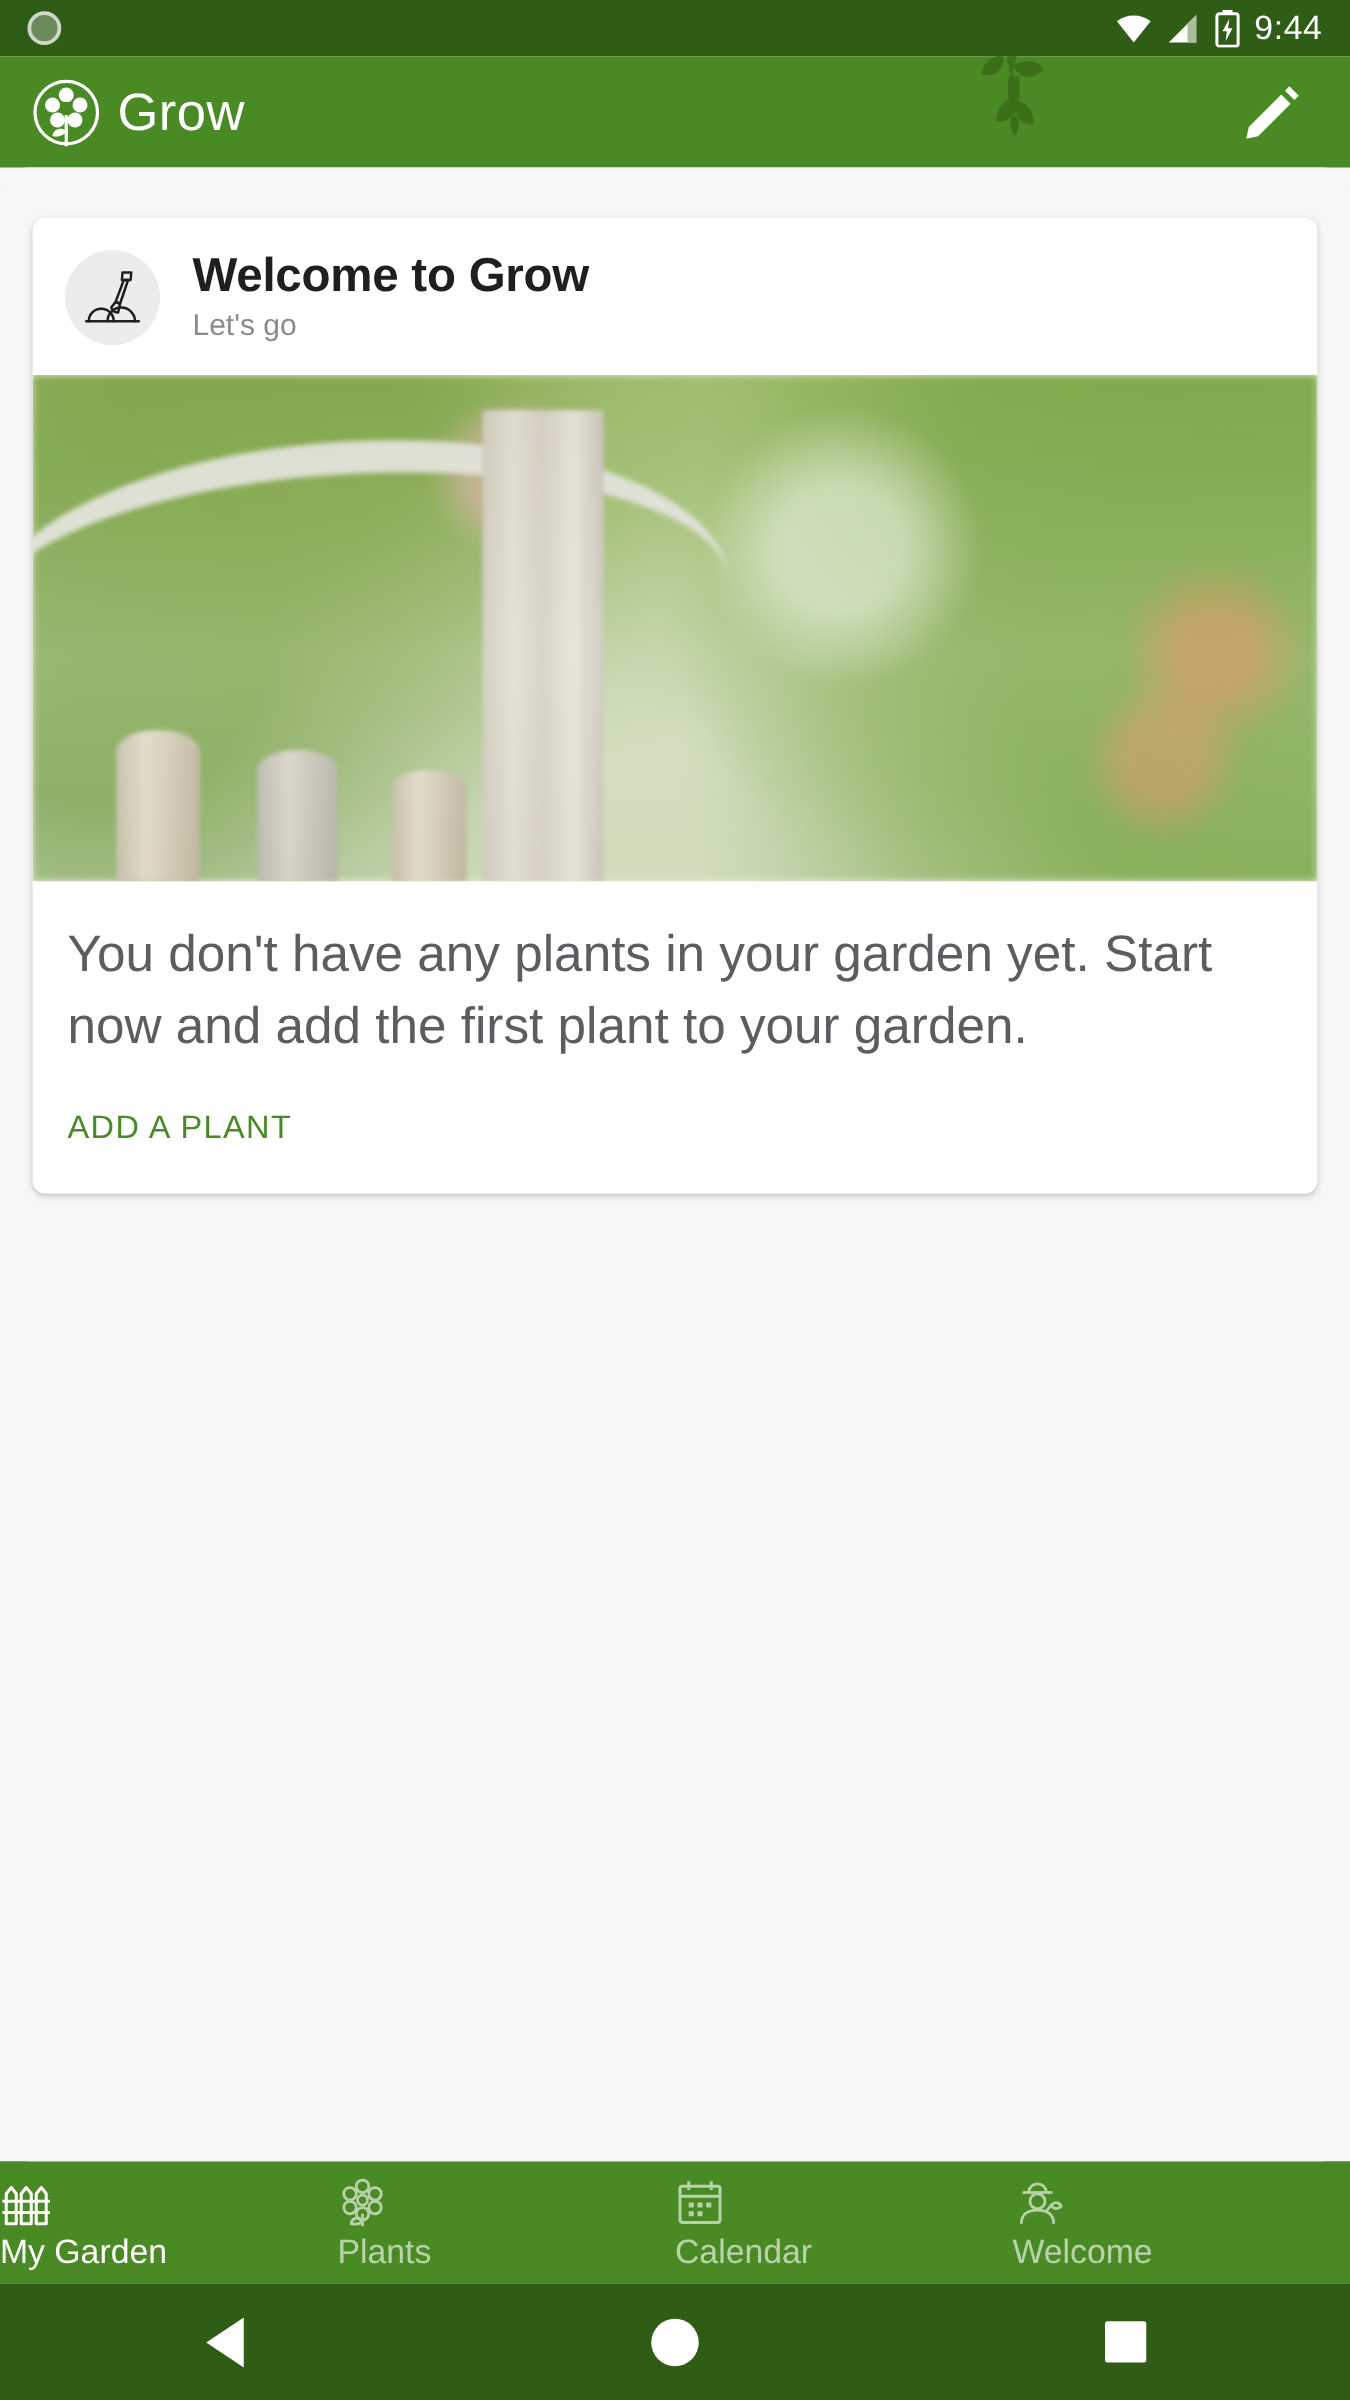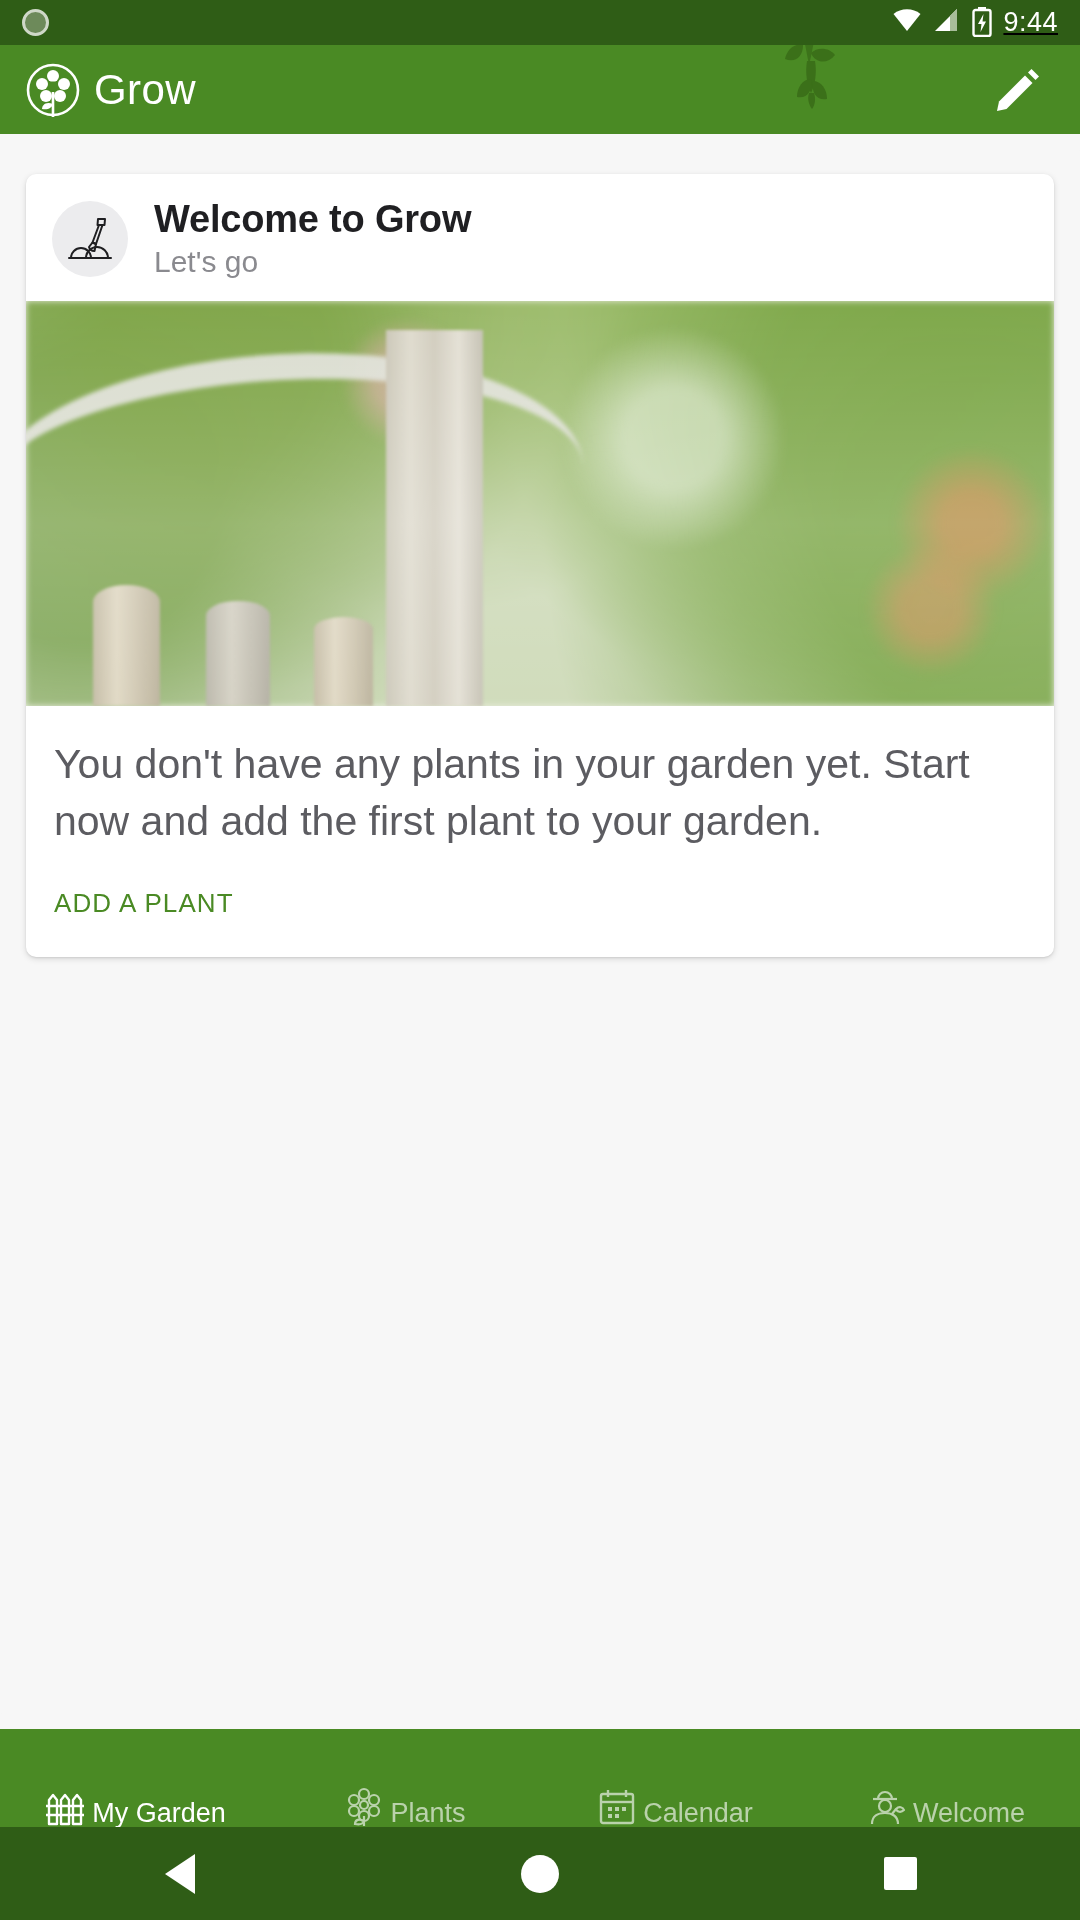--- a/index.html
+++ b/index.html
@@ -33,23 +33,22 @@
     box-sizing: border-box;
   }
   .status-left {
     display: flex;
     align-items: center;
     gap: 12px;
   }
   .status-right {
     margin-left: auto;
     display: flex;
-    align-items: flex-start;
+    align-items: center;
     gap: 11px;
-    text-decoration: underline;
   }
   .dot-icon {
     width: 27px;
     height: 27px;
     border-radius: 50%;
     border: 3px solid #cfd8c8;
     box-sizing: border-box;
     background: #6d8a5a;
   }
   .status-time {
@@ -142,21 +141,21 @@
     gap: 6px;
   }
   .card-title {
     font-size: 38px;
     font-weight: bold;
     color: #1f1f22;
     line-height: 1.05;
     letter-spacing: -0.2px;
   }
   .card-subtitle {
-    font-size: 30px;
+    font-size: 24px;
     color: #8a8a8f;
     line-height: 1.05;
     font-weight: 400;
   }
 
   
   .hero {
     position: relative;
     width: 100%;
     height: 405px;
@@ -253,22 +252,22 @@
   .bottom-nav {
     flex: 0 0 98px;
     height: 98px;
     background: #4a8a24;
     display: flex;
     align-items: center;
   }
   .nav-item {
     flex: 1 1 0;
     display: flex;
-    flex-direction: row;
-    align-items: flex-end;
+    flex-direction: column;
+    align-items: flex-start;
     justify-content: center;
     gap: 6px;
     height: 100%;
     cursor: pointer;
   }
   .nav-label {
     font-size: 27px;
     line-height: 1;
     color: rgba(255,255,255,0.62);
   }

